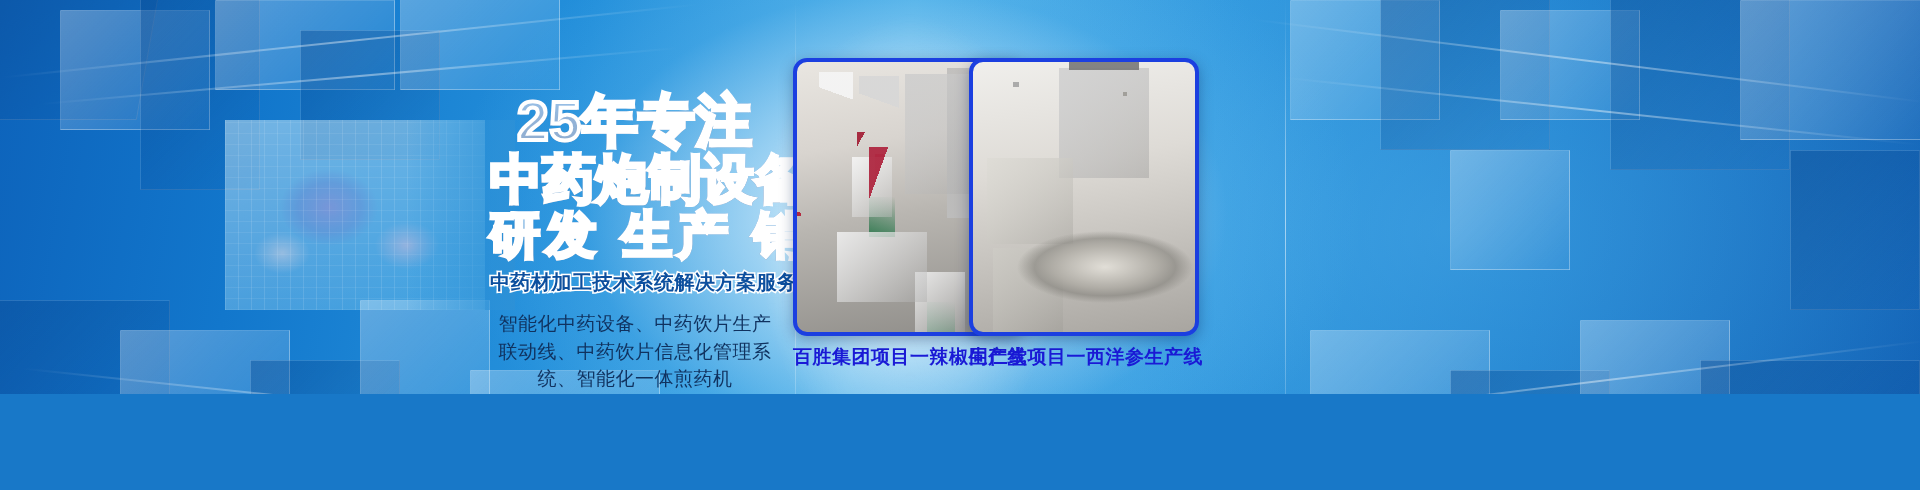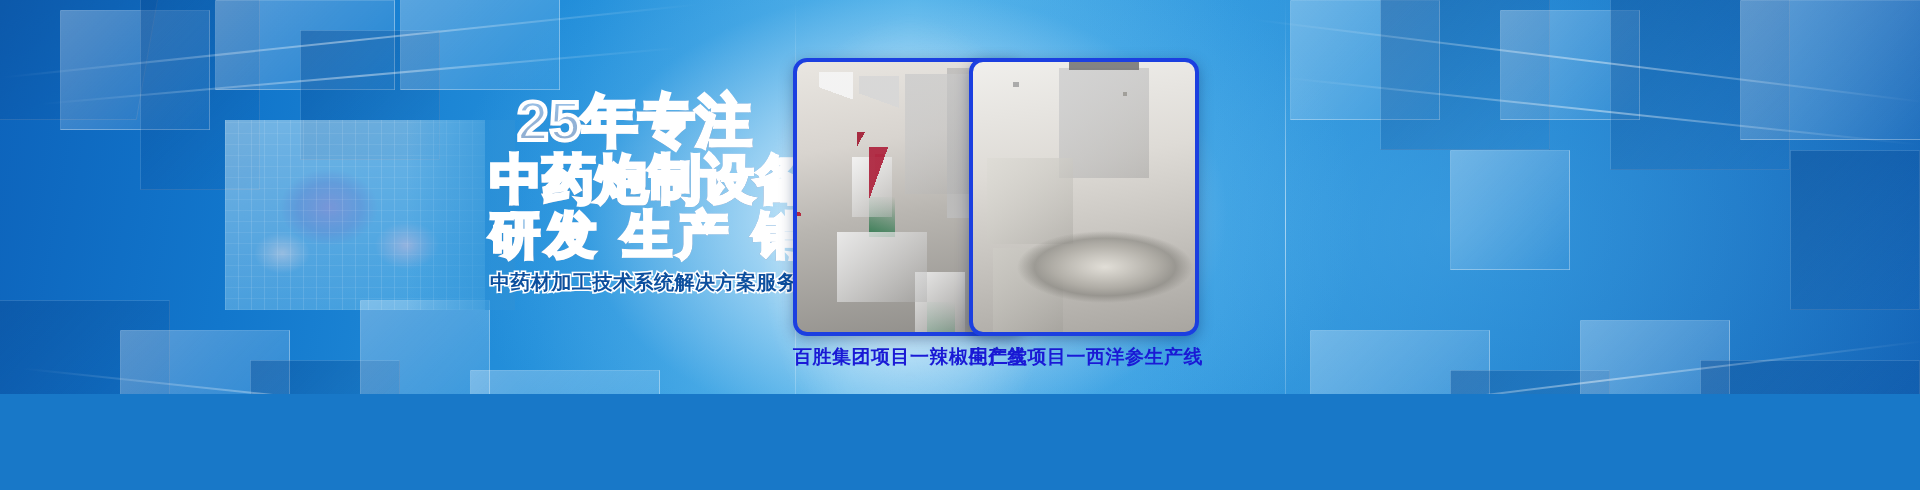--- a/index.html
+++ b/index.html
@@ -225,20 +225,21 @@
   </div>
 
   <div class="herb-panel"></div>
   <div class="herb-fade"></div>
 
   <div class="text-block">
     <div class="headline line1">25年专注</div>
     <div class="headline line2">中药炮制设备</div>
     <div class="headline line3">研发 生产 销售</div>
     <div class="subtitle">中药材加工技术系统解决方案服务商</div>
+    <div class="body-para">智能化中药设备、中药饮片生产联动线、中药饮片信息化管理系统、智能化一体煎药机</div>
   </div>
 
   <div class="photo-card ph1">
     <div class="photo-frame"></div>
     <div class="photo-caption">百胜集团项目一辣椒生产线</div>
   </div>
 
   <div class="photo-card ph2">
     <div class="photo-frame"></div>
     <div class="photo-caption">同仁堂项目一西洋参生产线</div>

